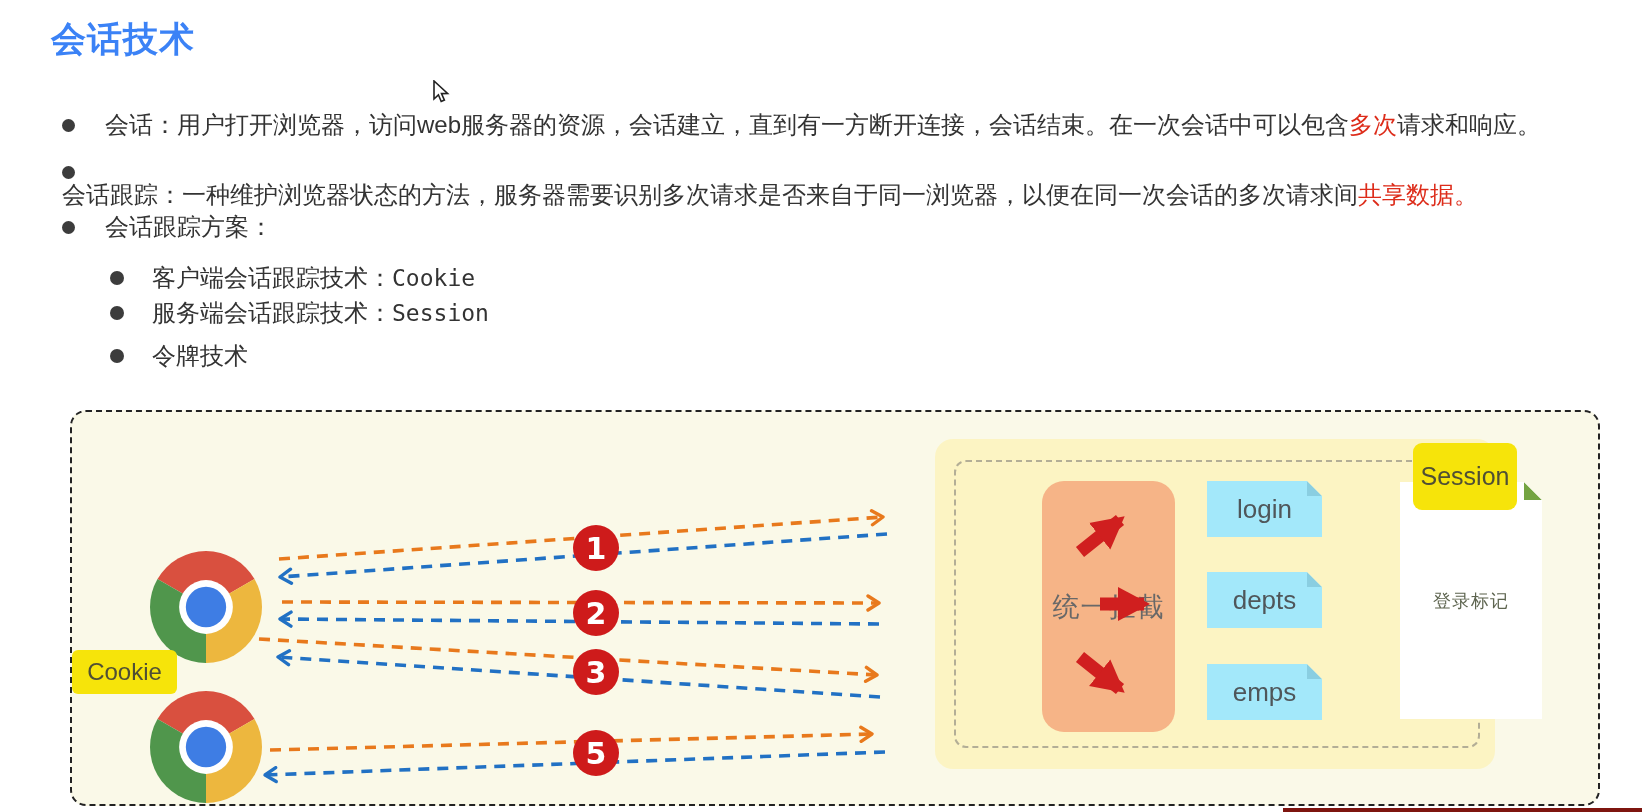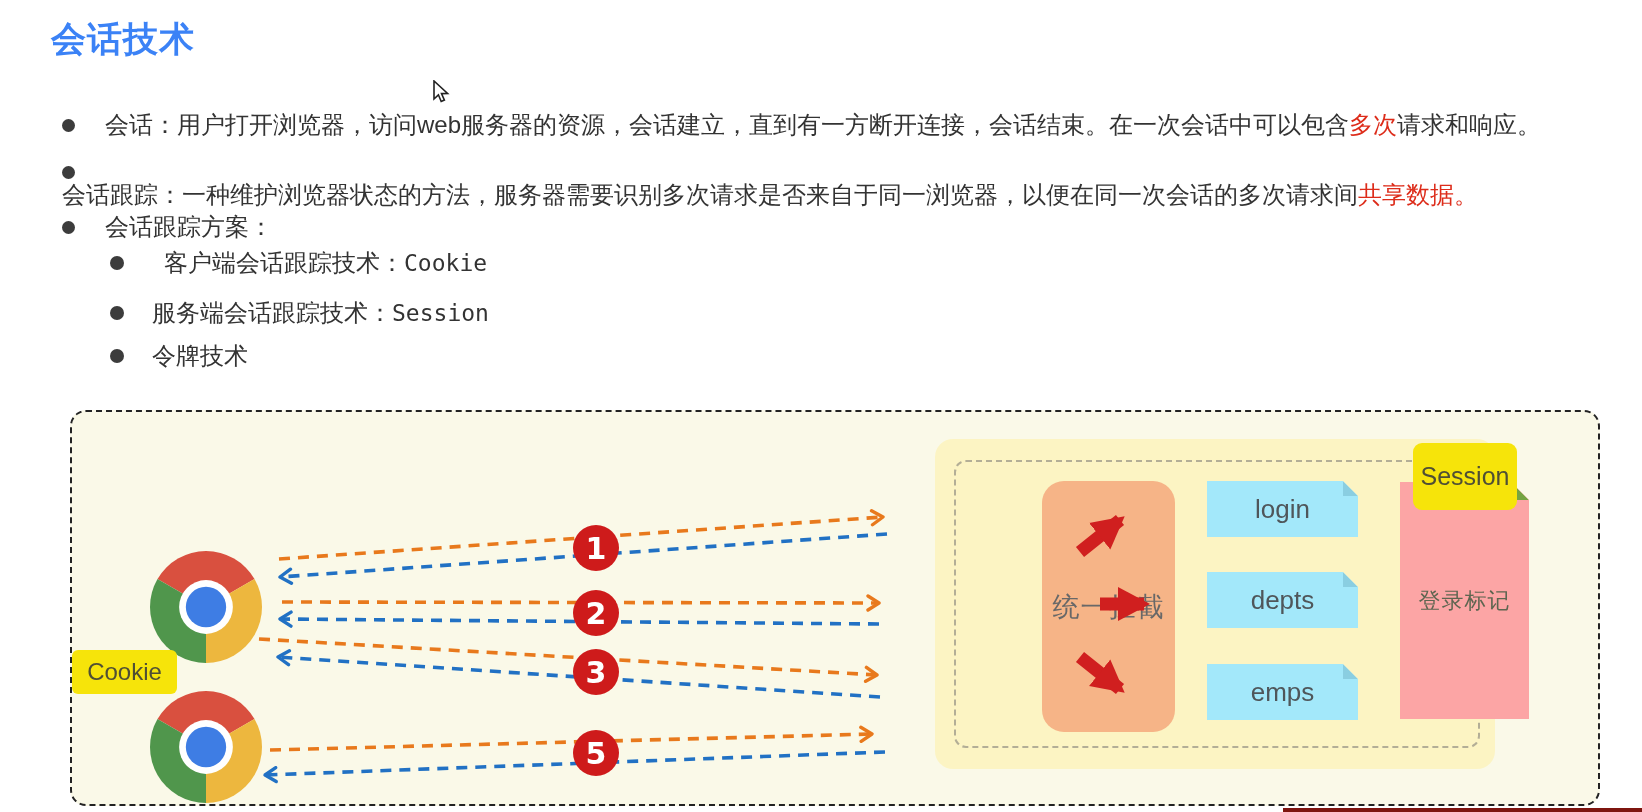--- a/index.html
+++ b/index.html
@@ -26,32 +26,32 @@
   }
   .arrow-layer{position:absolute;left:0;top:0;width:1530px;height:396px;z-index:5;pointer-events:none;}
   
   .server{position:absolute;left:863px;top:27px;width:560px;height:330px;background:#fcf4c3;border-radius:18px;z-index:1;}
   .server-inner{position:absolute;left:19px;top:21px;width:526px;height:288px;border:2px dashed #b3ae96;border-radius:12px;box-sizing:border-box;}
   .interceptor{
     position:absolute;left:107px;top:42px;width:133px;height:251px;background:#f6b487;border-radius:22px;
     display:flex;align-items:center;justify-content:center;font-size:27px;color:#686868;letter-spacing:1px;
   }
   .route{
-    position:absolute;left:272px;width:151px;height:56px;background:#a3e8fa;
+    position:absolute;left:272px;width:115px;height:56px;background:#a3e8fa;
     display:flex;align-items:center;justify-content:center;font-size:26px;color:#4f565a;
     clip-path:polygon(0 0,calc(100% - 15px) 0,100% 15px,100% 100%,0 100%);
   }
   .route::after{content:"";position:absolute;right:0;top:0;width:0;height:0;
     border-bottom:15px solid rgba(0,60,90,0.15);border-right:15px solid transparent;}
   .route-login{top:42px;}
   .route-depts{top:133px;}
   .route-emps{top:225px;}
   .marker-box{
-    position:absolute;left:465px;top:43px;width:129px;height:237px;background:#fca5a5;
-    display:flex;align-items:center;justify-content:center;font-size:22px;color:#5e6550;letter-spacing:1px;
+    position:absolute;left:465px;top:43px;width:142px;height:237px;background:#ffffff;
+    display:flex;align-items:center;justify-content:center;font-size:18px;color:#5e6550;letter-spacing:1px;
     clip-path:polygon(0 0,calc(100% - 18px) 0,100% 18px,100% 100%,0 100%);
   }
   .marker-box::after{content:"";position:absolute;right:0;top:0;width:0;height:0;
     border-bottom:18px solid #74a442;border-right:18px solid transparent;}
   .note{
     position:absolute;background:#f6e40a;display:flex;align-items:center;justify-content:center;
     color:#4f4f35;z-index:6;
   }
   .session-note{left:478px;top:4px;width:104px;height:67px;border-radius:9px;font-size:25px;}
   .cookie-note{left:0px;top:238px;width:105px;height:44px;border-radius:6px;font-size:24px;z-index:8;}
@@ -89,21 +89,21 @@
   <div class="row lvl1" style="left:62px;top:156px;flex-direction:column;">
     <span class="dot"></span>
     <span class="txt"><span>会话跟踪：一种维护浏览器状态的方法，服务器需要识别多次请求是否来自于同一浏览器，以便在同一次会话的多次请求间</span><span class="red">共享数据。</span></span>
   </div>
 
   <div class="row lvl1" style="left:62px;top:211px;">
     <span class="dot"></span>
     <span class="txt">会话跟踪方案：</span>
   </div>
 
-  <div class="row lvl2" style="left:110px;top:247px;gap:12px;">
+  <div class="row lvl2" style="left:110px;top:262px;">
     <span class="dot"></span>
     <span class="txt"><span>客户端会话跟踪技术：</span><span class="code">Cookie</span></span>
   </div>
 
   <div class="row lvl2" style="left:110px;top:297px;">
     <span class="dot"></span>
     <span class="txt"><span>服务端会话跟踪技术：</span><span class="code">Session</span></span>
   </div>
 
   <div class="row lvl2" style="left:110px;top:340px;justify-content:center;">

